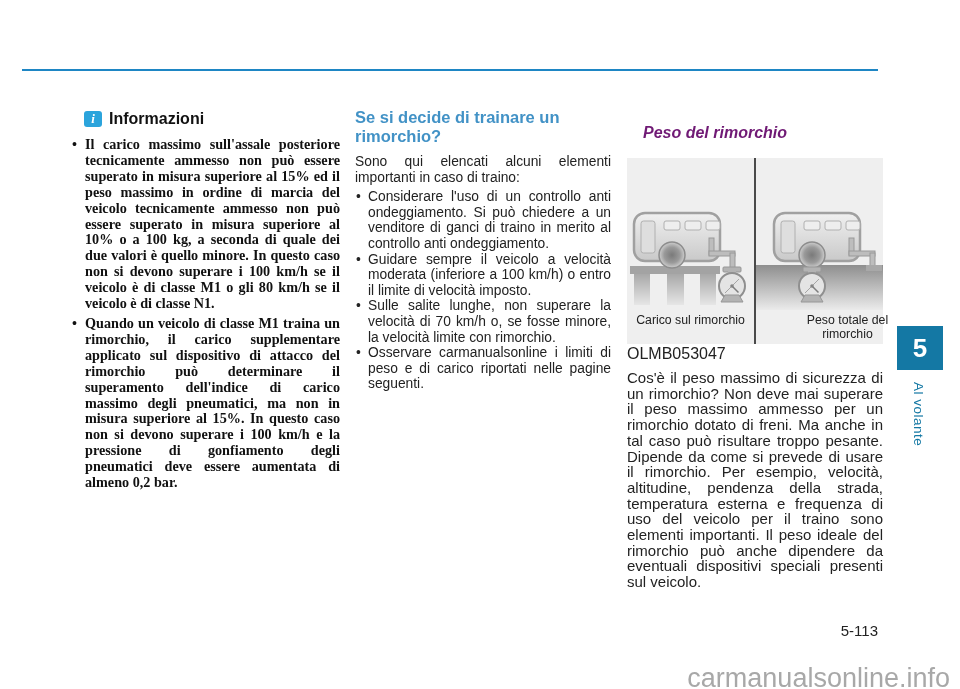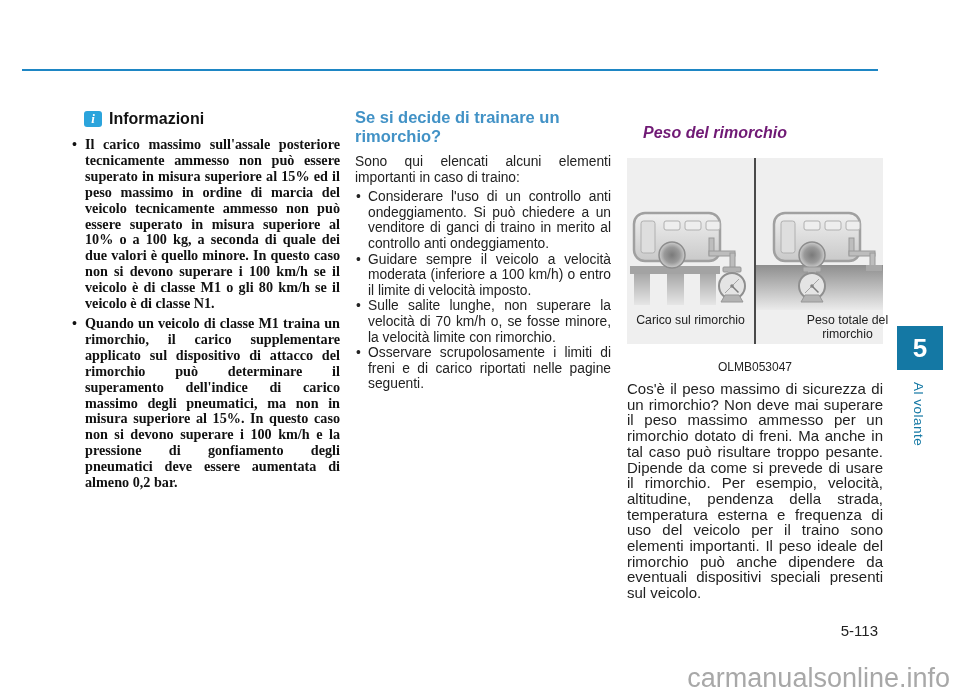--- a/index.html
+++ b/index.html
@@ -38,21 +38,21 @@
   .sans-list li::before { content:"\2022"; position:absolute; left:1px; }
 
   
   .col-right { position:absolute; left:627px; top:108px; width:256px; }
   .italic-heading { margin:16px; font-size:16px; font-weight:bold; font-style:italic; color:#701a75; }
   .figure { position:relative; margin-top:10px; width:256px; height:186px; background:#efefef; }
   .figure svg { position:absolute; left:0; top:0; }
   .fig-caption { position:absolute; font-size:12.3px; color:#222; text-align:center; line-height:13.5px; }
   .cap-left  { left:0;   top:156px; width:127px; }
   .cap-right { left:129px; top:156px; width:127px; padding:0 14px; box-sizing:border-box;margin-left:28px; }
-  .fig-code { margin-top:16px; text-align:center; font-size:12px; color:#222; }
+  .fig-code { margin-top:1px; text-align:left; font-size:16px; color:#222; }
   .body-text { margin:7px 0 0 0; font-size:15px; line-height:15.7px; color:#222; text-align:justify; text-align-last:left; }
 
   
   .chapter-num {
     position:absolute; left:897px; top:326px; width:46px; height:44px; background:#1478a4;
     color:#fff; font-size:26px; font-weight:bold;
     display:flex; align-items:center; justify-content:center;
   }
   .chapter-title {
     position:absolute; left:911px; top:382px; writing-mode:vertical-rl;
@@ -79,21 +79,21 @@
     </ul>
   </div>
 
   <div class="col-mid">
     <h2 class="blue-heading">Se si decide di trainare un rimorchio?</h2>
     <p class="intro">Sono qui elencati alcuni elementi importanti in caso di traino:</p>
     <ul class="sans-list">
       <li>Considerare l'uso di un controllo anti ondeggiamento. Si può chiedere a un venditore di ganci di traino in merito al controllo anti ondeggiamento.</li>
       <li>Guidare sempre il veicolo a velocità moderata (inferiore a 100 km/h) o entro il limite di velocità imposto.</li>
       <li>Sulle salite lunghe, non superare la velocità di 70 km/h o, se fosse minore, la velocità limite con rimorchio.</li>
-      <li>Osservare scrupolosamente i limiti di freni e di carico riportati nelle pagine seguenti.</li>
+      <li>Osservare carmanualsonline i limiti di peso e di carico riportati nelle pagine seguenti.</li>
     </ul>
   </div>
 
   <div class="col-right">
     <h2 class="italic-heading">Peso del rimorchio</h2>
 
     <div class="figure">
       <svg width="256" height="186" viewBox="0 0 256 186" aria-hidden="true">
         <defs>
           <linearGradient id="bodyGrad" x1="0" y1="0" x2="0" y2="1">

